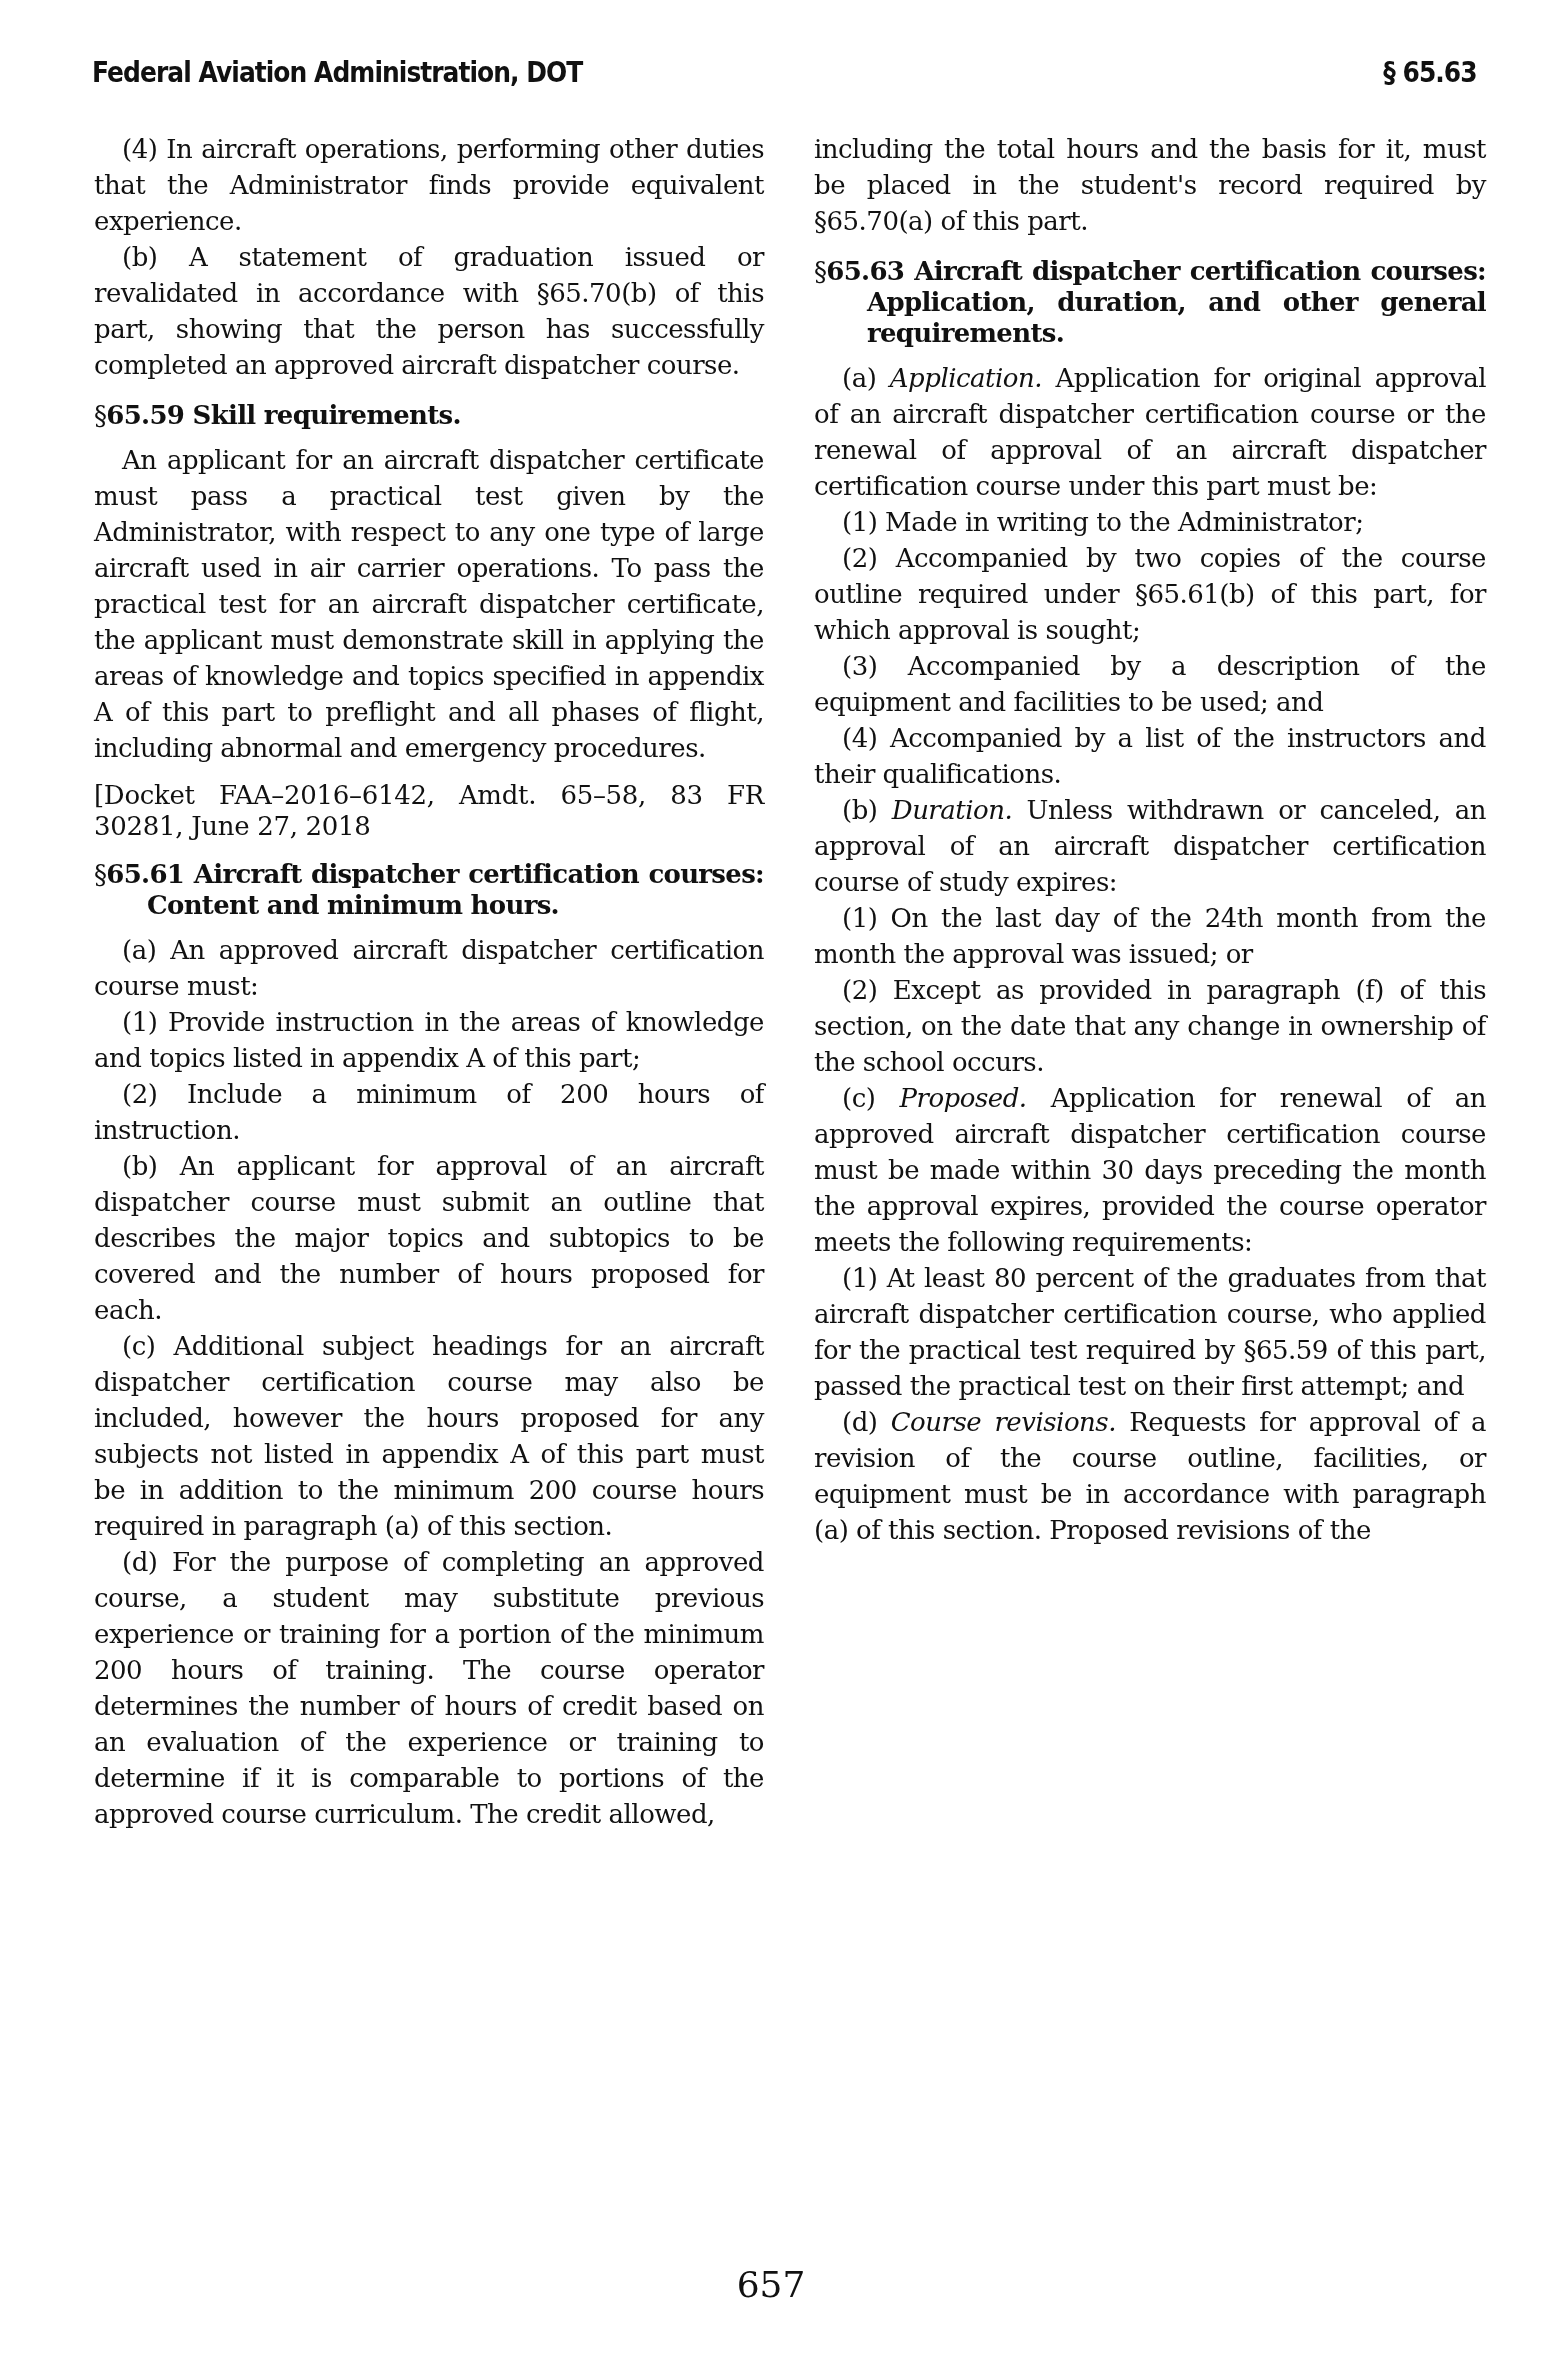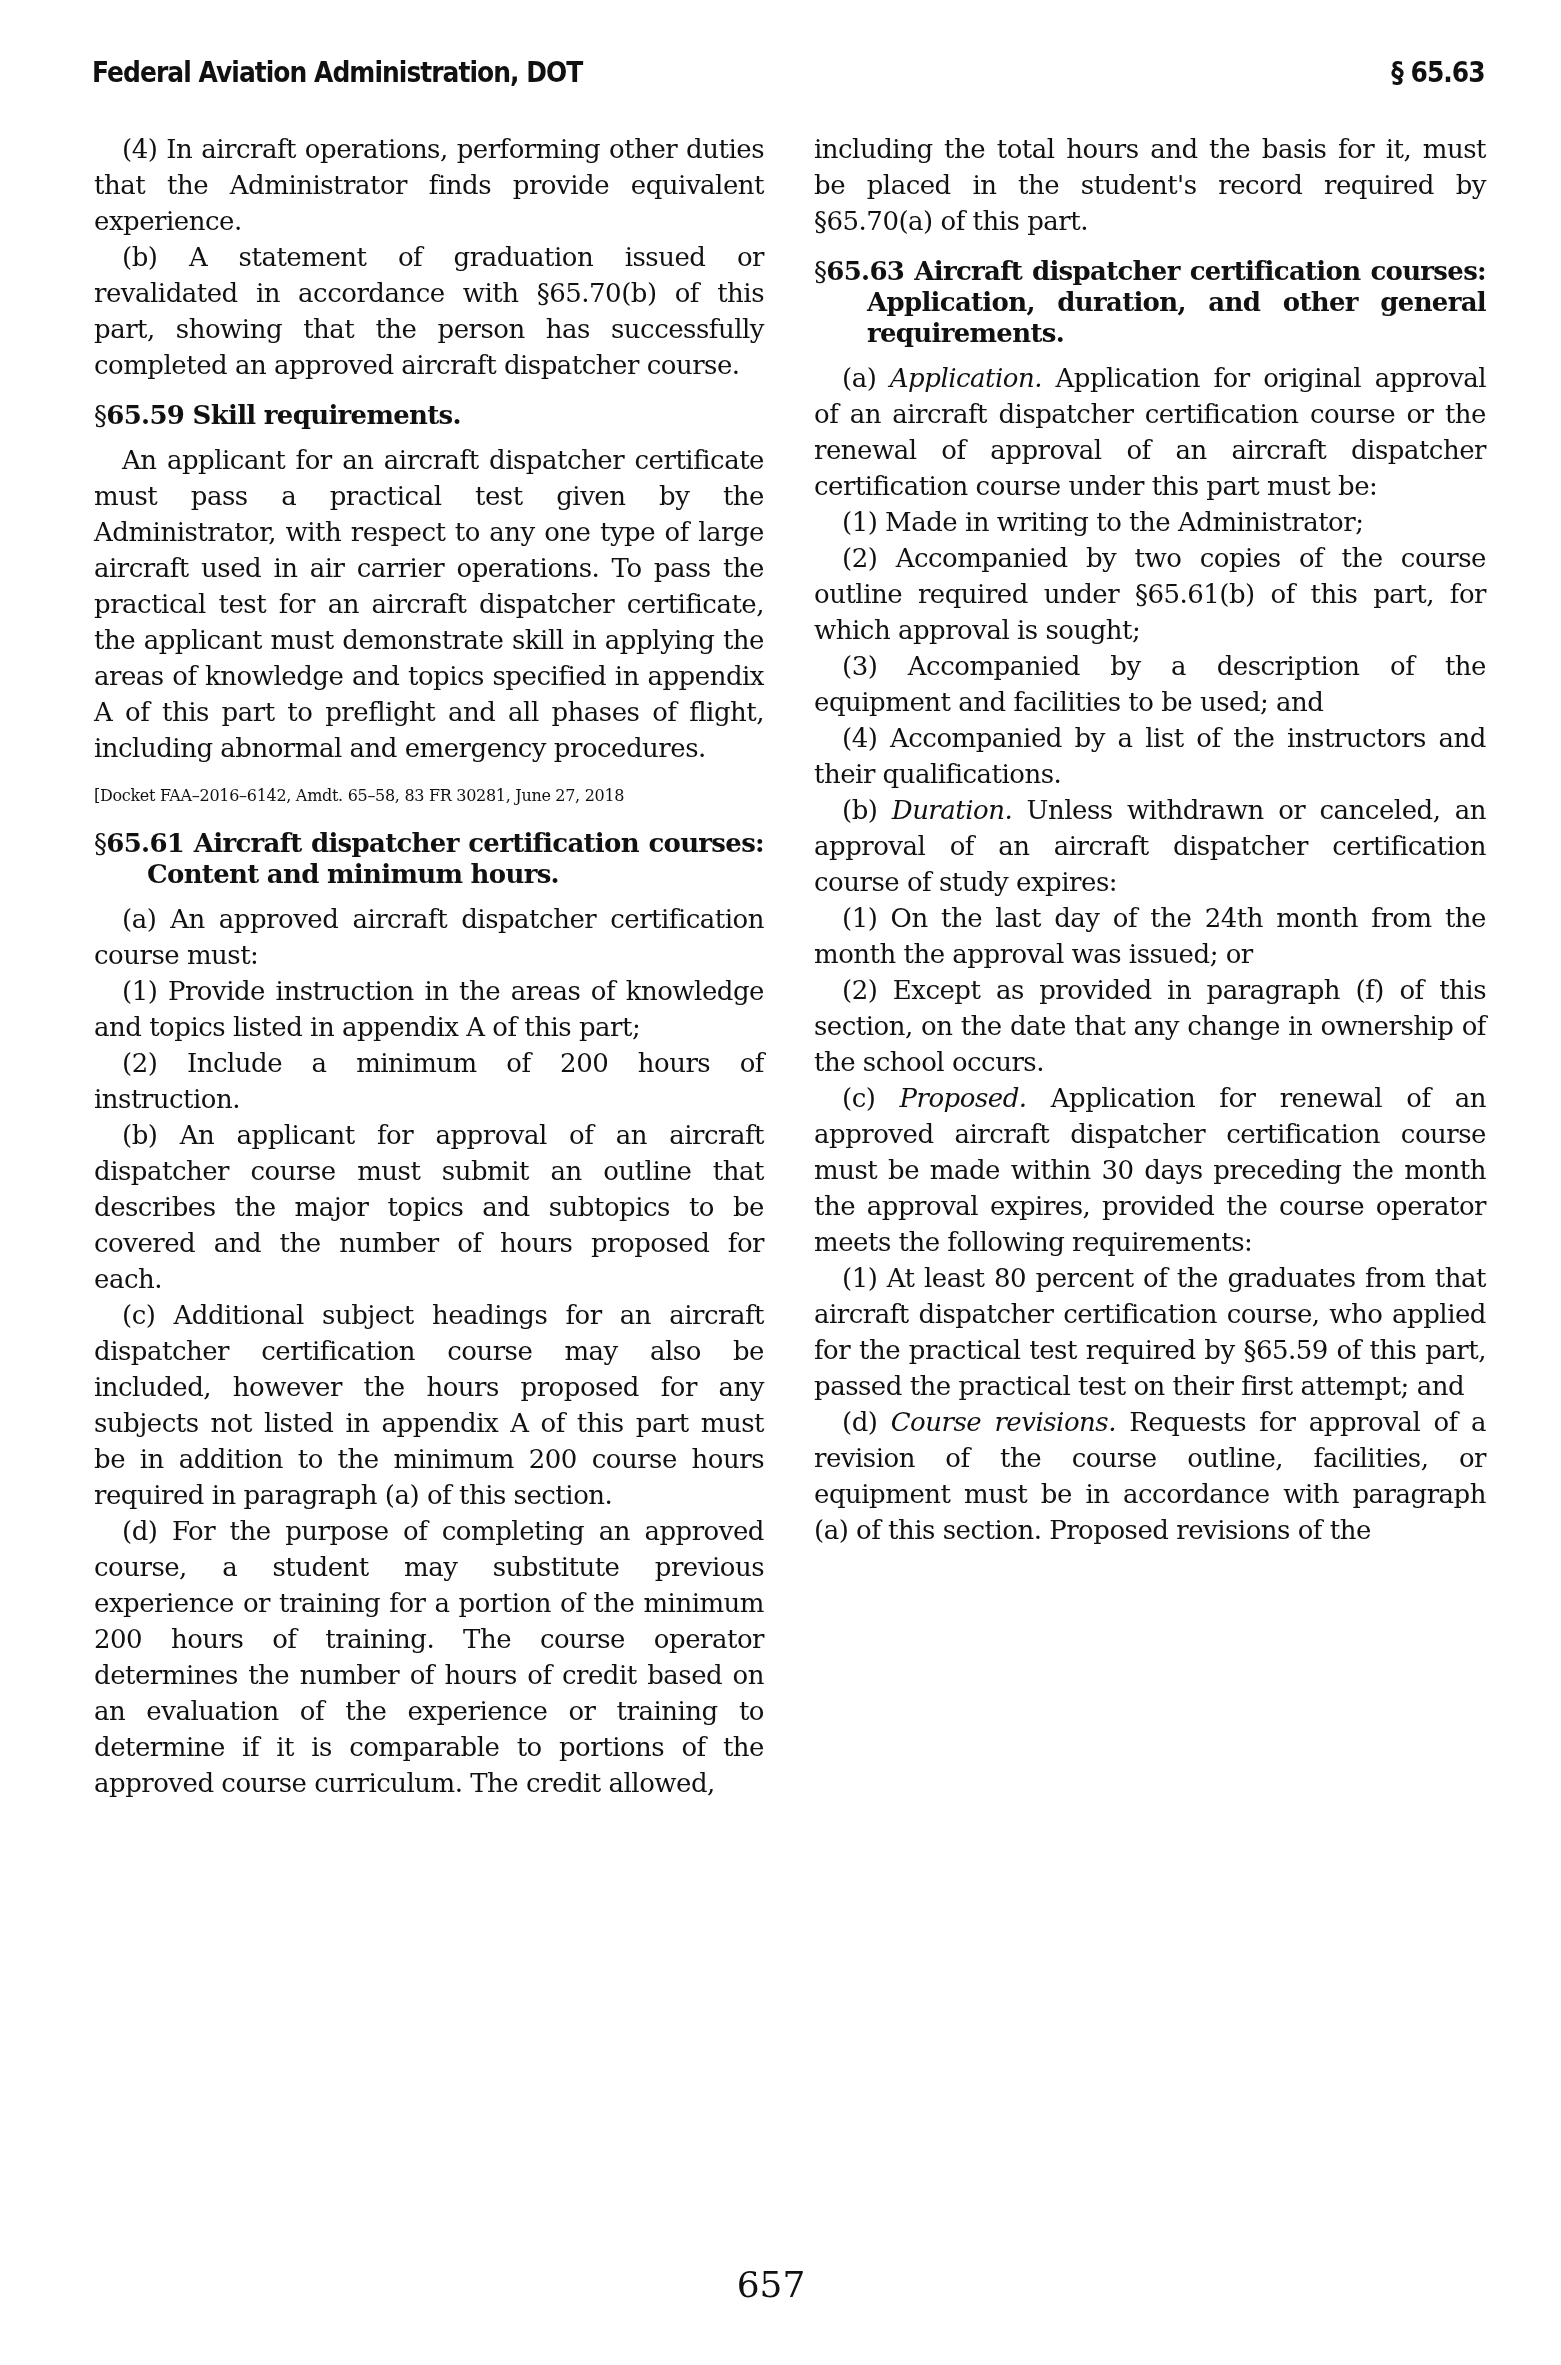--- a/index.html
+++ b/index.html
@@ -1,25 +1,25 @@
 <!DOCTYPE html>
 <html style="font-size:15px"><head>
 <meta charset="utf-8">
 <style>
   html, body { margin: 0; padding: 0; background: #ffffff; }
   body { width: 1561px; height: 2366px; position: relative; overflow: hidden; color: #111; }
-  .header { position: absolute; top: 55px; left: 92px; right: 76px; height: 47px; }
+  .header { position: absolute; top: 55px; left: 92px; right: 84px; height: 47px; }
   .running-head { position: absolute; left: 0; top: 0; font-family: "DejaVu Sans", sans-serif; font-weight: bold; font-size: 29px; letter-spacing: -1.1px; transform: scaleX(0.86); transform-origin: left top; }
   .section-number { position: absolute; right: 0; top: 0; font-family: "DejaVu Sans", sans-serif; font-weight: bold; font-size: 29px; letter-spacing: -1.1px; transform: scaleX(0.86); transform-origin: right top; }
   .col { position: absolute; top: 131px; width: 670px; font-family: "DejaVu Serif", serif; font-size: 26px; line-height: 36px; text-align: justify; }
   .col-left { left: 94px; }
   .col-right { left: 814px; width: 672px; }
   .col p { margin: 0; text-indent: 28px; letter-spacing: -0.5px; }
   .col p.section-heading { text-indent: -53px; padding-left: 53px; font-weight: bold; line-height: 31px; margin: 17px 0 11.4px 0; letter-spacing: -0.7px; }
-  .col p.citation { font-size: 16px; line-height: 31px; text-indent: 0; margin: 13.2px 0 9.5px 0; letter-spacing: -0.3px; }
+  .col p.citation { font-size: 26px; line-height: 31px; text-indent: 0; margin: 13.2px 0 9.5px 0; letter-spacing: -0.3px; }
   .sym { font-weight: normal; }
   .page-footer { position: absolute; top: 2264px; left: 0; width: 1561px; text-align: center; font-family: "DejaVu Serif", serif; font-size: 36px; }
   .page-footer span { position: relative; left: -9.5px; }
   em { }
 </style>
 </head>
 <body>
 
 <div class="header">
   <div class="running-head">Federal Aviation Administration, DOT</div>

